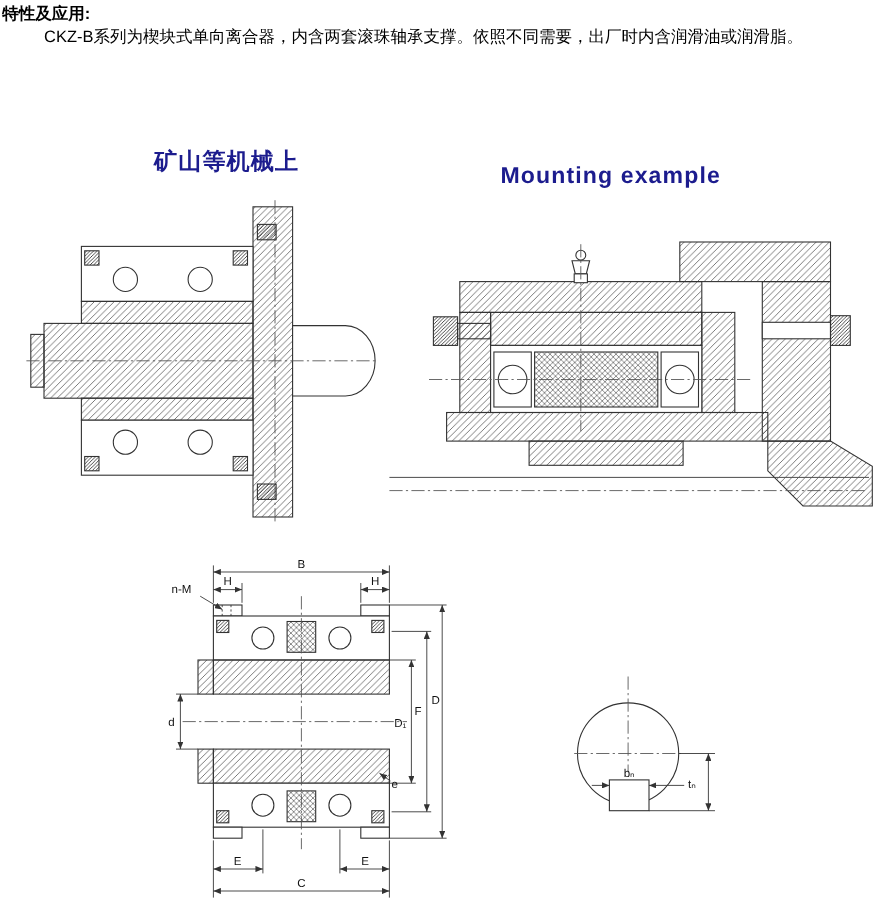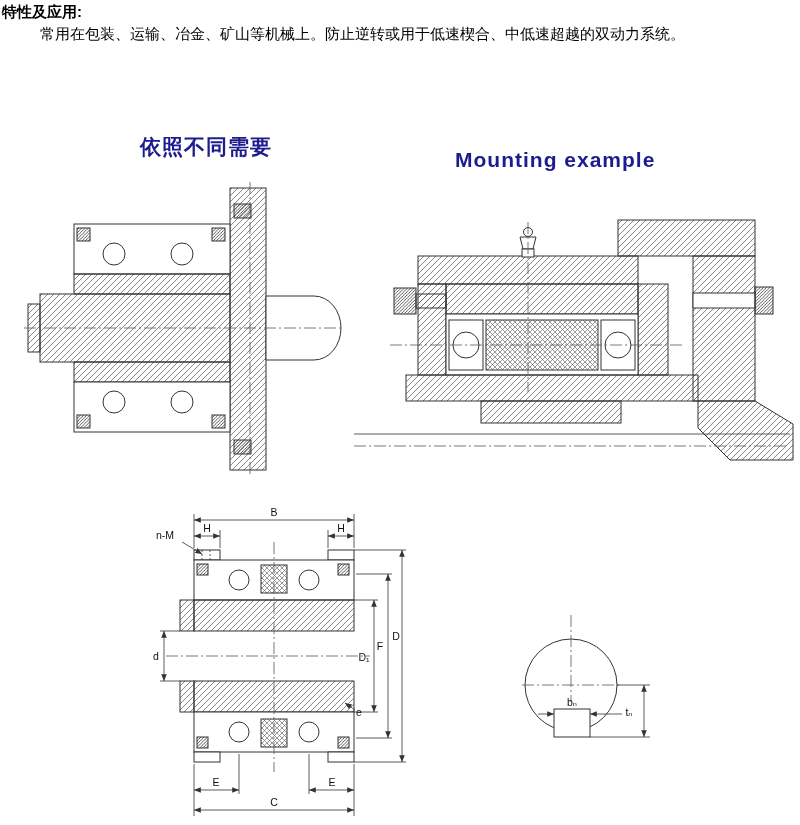--- a/index.html
+++ b/index.html
@@ -19,24 +19,24 @@
   .thin { stroke:#333; stroke-width:0.8; fill:none; }
   .dim  { stroke:#333; stroke-width:0.8; fill:none; }
   .cl   { stroke:#555; stroke-width:0.8; stroke-dasharray:12 3 2 3; fill:none; }
 </style>
 </head>
 <body>
 
 <div class="abs section-title" style="left:2px;top:3px">特性及应用:</div>
 
 <div class="abs" style="left:40px;top:20px">
-  <div class="para">常用在包装、运输、冶金、矿山等机械上。防止逆转或用于低速楔合、中低速超越的双动力系统。</div>
+  <div class="para">CKZ-B系列为楔块式单向离合器，内含两套滚珠轴承支撑。依照不同需要，出厂时内含润滑油或润滑脂。</div>
 </div>
 
-<div class="abs heading" style="left:140px;top:133px">依照不同需要</div>
+<div class="abs heading" style="left:140px;top:133px">矿山等机械上</div>
 <div class="abs heading" style="left:455px;top:148px">Mounting example</div>
 
 <svg class="abs" style="left:22px;top:176px" width="326" height="306" viewBox="0 0 326 306">
   <defs>
     <pattern id="p1" patternUnits="userSpaceOnUse" width="6" height="6">
         <path d="M0,6 L6,0" stroke="#555" stroke-width="0.7"></path>
       </pattern>
     <pattern id="p1d" patternUnits="userSpaceOnUse" width="3.2" height="3.2">
         <path d="M0,3.2 L3.2,0" stroke="#333" stroke-width="0.8"></path>
       </pattern>

